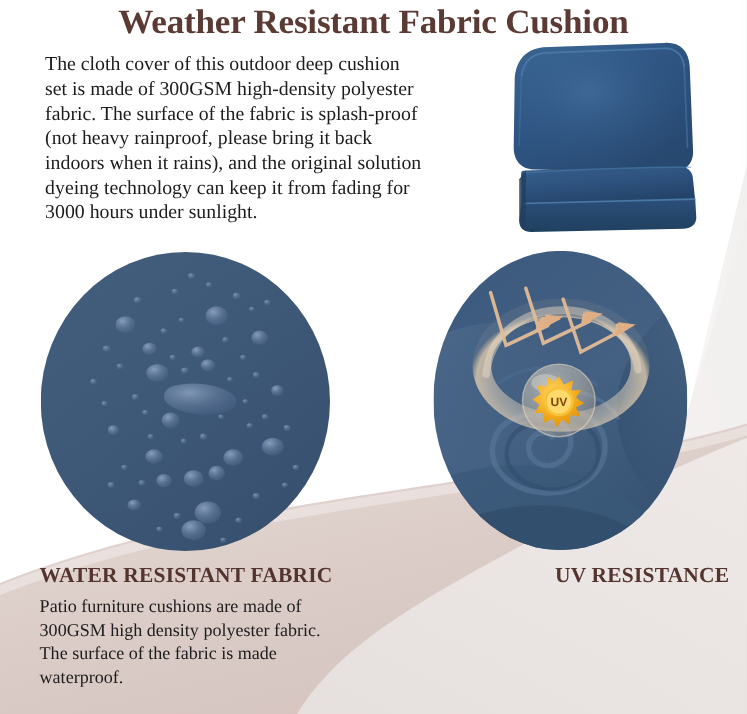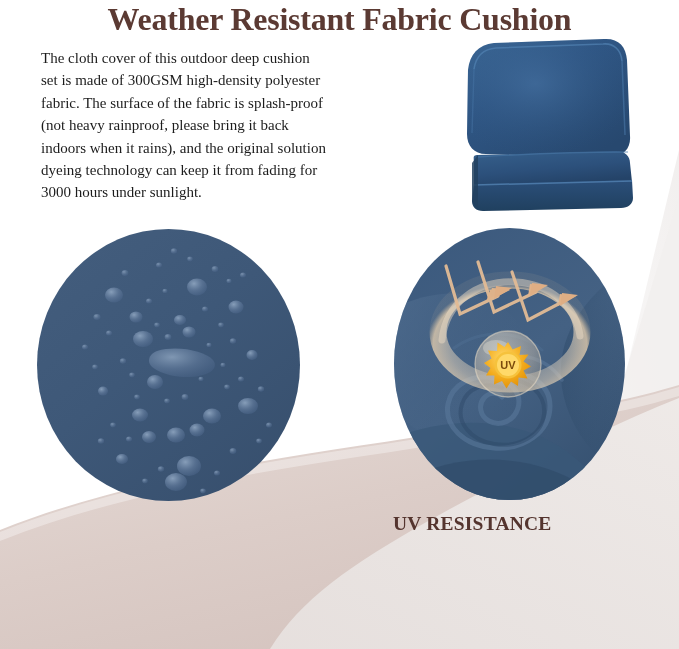--- a/index.html
+++ b/index.html
@@ -37,21 +37,21 @@
     white-space: nowrap;
   }
 
   
   .intro {
     position: absolute;
     left: 41px;
     top: 47px;
     width: 410px;
     font-family: "Liberation Serif", "DejaVu Serif", serif;
-    font-size: 15px;
+    font-size: 18px;
     line-height: 22.4px;
     color: #1c1c1c;
     white-space: pre-line;
   }
 
   
   .cushion-wrap {
     position: absolute;
     left: 456px;
     top: 32px;
@@ -79,21 +79,21 @@
     width: 231px;
     height: 272px;
   }
   .circle svg { display: block; }
 
   
   .feature {
     position: absolute;
   }
   .feature-water { left: 36px; top: 513px; width: 330px; }
-  .feature-uv    { left: 393px; top: 513px; width: 270px; }
+  .feature-uv    { left: 393px; top: 513px; width: 270px; text-align: right; }
 
   .feature-head {
     font-family: "Liberation Serif", "DejaVu Serif", serif;
     font-weight: bold;
     font-size: 19.5px;
     letter-spacing: 0.2px;
     color: #54342e;
     margin: 0 0 5px 0;
     white-space: nowrap;
   }
@@ -372,18 +372,25 @@
                    L-17.5,3 L-24,-2 L-16.5,-6.5 L-20,-14.5 L-11,-14
                    L-10.5,-22.5 L-3.5,-18 Z"></path>
         </g>
         <circle cx="0" cy="0" r="13.5" fill="#f6c23c"></circle>
         <circle cx="0" cy="0" r="11" fill="#ffd969"></circle>
         <text x="0" y="4.4" text-anchor="middle" font-family="Liberation Sans, sans-serif" font-size="11" font-weight="bold" fill="#7a4a0c">UV</text>
       </g>
     </svg>
   </div>
 
+  <div class="feature feature-water">
+    <p class="feature-head">WATER RESISTANT FABRIC</p>
+    <p class="feature-body">Patio furniture cushions are made of
+300GSM high density polyester fabric.
+The surface of the fabric is made
+waterproof.</p>
+  </div>
 
   <div class="feature feature-uv">
     <p class="feature-head">UV RESISTANCE</p>
   </div>
 
 </div>
 
 </body></html>

